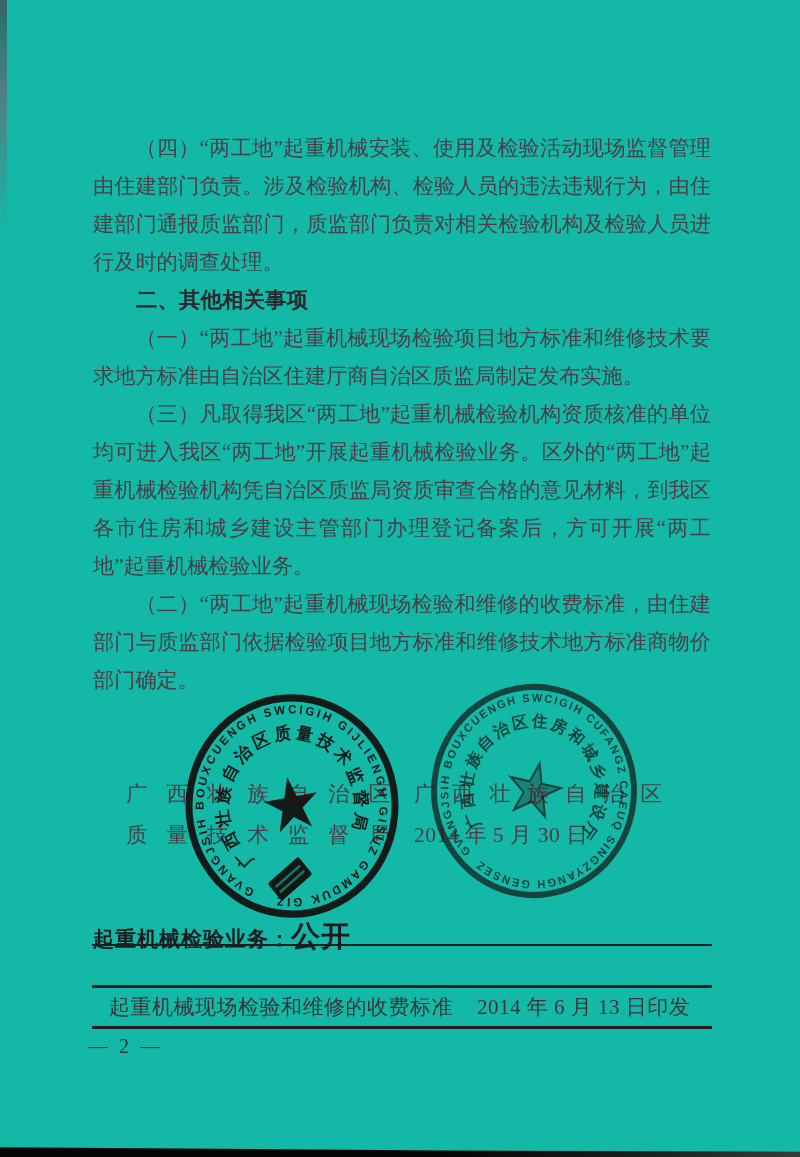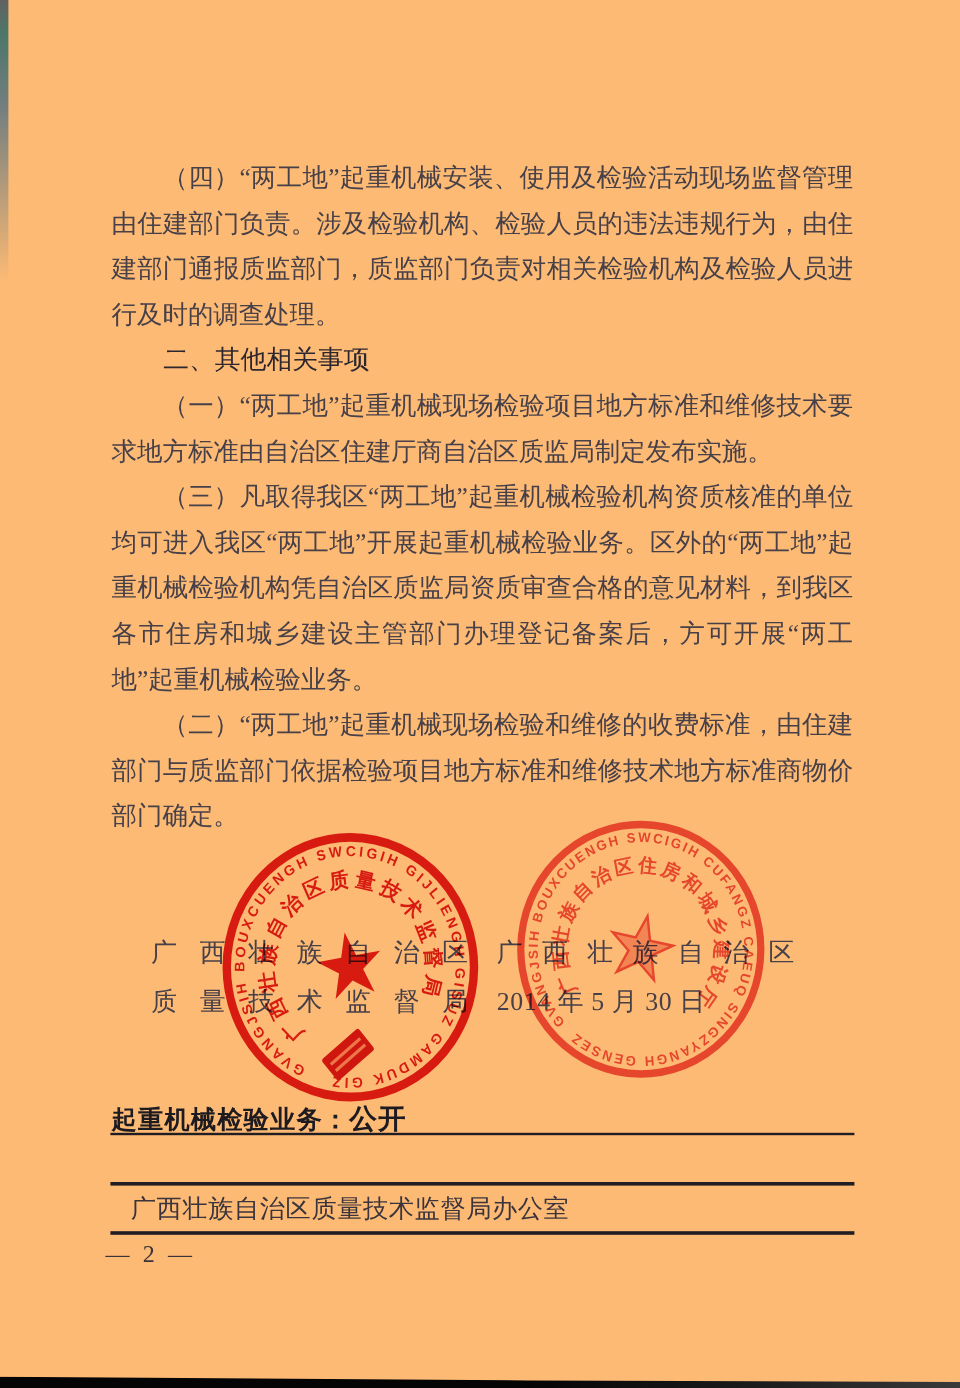--- a/index.html
+++ b/index.html
@@ -1,19 +1,19 @@
 <!DOCTYPE html>
 <html><head>
 <meta charset="utf-8">
 <style>
   html,body{margin:0;padding:0;}
   .page{
     position:relative;
     width:800px;height:1157px;
-    background:#fdba74;
+    background:#14b8a6;
     overflow:hidden;
     font-family:"Liberation Serif","DejaVu Serif",serif;
   }
   
   .edge-left{
     position:absolute;left:0;top:0;width:7px;height:235px;
     background:linear-gradient(180deg,#46525f 0%,#2e6a67 12%,#5b7480 38%,rgba(250,250,250,0) 100%);
     opacity:.85;
   }
   .edge-bottom{
@@ -23,39 +23,39 @@
   }
   
   .body-text{
     position:absolute;left:93px;top:129px;width:618px;
     font-size:21.2px;line-height:38px;color:#474049;
     text-align:justify;text-justify:inter-character;
   }
   .body-text p{margin:0;text-indent:2em;}
   .body-text .heading{
     font-family:"Liberation Sans","DejaVu Sans",sans-serif;
-    font-weight:normal;color:#2c272e;font-size:21.5px;
+    font-weight:bold;color:#2c272e;font-size:21.5px;
   }
   
   .sig{position:absolute;font-size:21.5px;line-height:41px;color:#474049;}
   .sig-left{left:126px;top:774px;width:264px;}
   .sig-right{left:414px;top:774px;width:248px;}
   .sig-line{text-align:justify;text-align-last:justify;}
   .sig-date{letter-spacing:.5px;}
   
   .seal{position:absolute;mix-blend-mode:multiply;pointer-events:none;}
   .seal-left{left:172px;top:686px;}
   .seal-right{left:414px;top:671px;}
   
   .disclosure{
     position:absolute;left:93px;top:917px;
     font-family:"Liberation Sans","DejaVu Sans",sans-serif;
     font-weight:bold;font-size:21px;color:#1d1a20;letter-spacing:1px;
   }
-  .disclosure .disc-val{font-size:23px;margin-top:31px;}
+  .disclosure .disc-val{font-size:29px;margin-top:31px;}
   .rule{position:absolute;left:92px;width:620px;background:#201d23;}
   .rule-1{top:944px;height:2px;}
   .rule-2{top:985px;height:3px;}
   .rule-3{top:1026px;height:3px;}
   .cc-line{
     position:absolute;left:112px;top:951px;
     font-size:21px;color:#403942;letter-spacing:2px;
   }
   .issue-line{
     position:absolute;left:109px;top:993px;
@@ -131,20 +131,21 @@
   </svg>
 
   <div class="disclosure">
     <span>起重机械检验业务：</span><span class="disc-val">公开</span>
   </div>
   <div class="rule rule-1"></div>
 
   <div class="rule rule-2"></div>
 
   <div class="issue-line">
-    <span>广西壮族自治区质量技术监督局办公室</span>
+    <span>起重机械现场检验和维修的收费标准</span>
+    <span>2014 年 6 月 13 日印发</span>
   </div>
   <div class="rule rule-3"></div>
 
   <div class="pageno">— 2 —</div>
 
   <div class="edge-bottom"></div>
 </div>
 
 </body></html>

